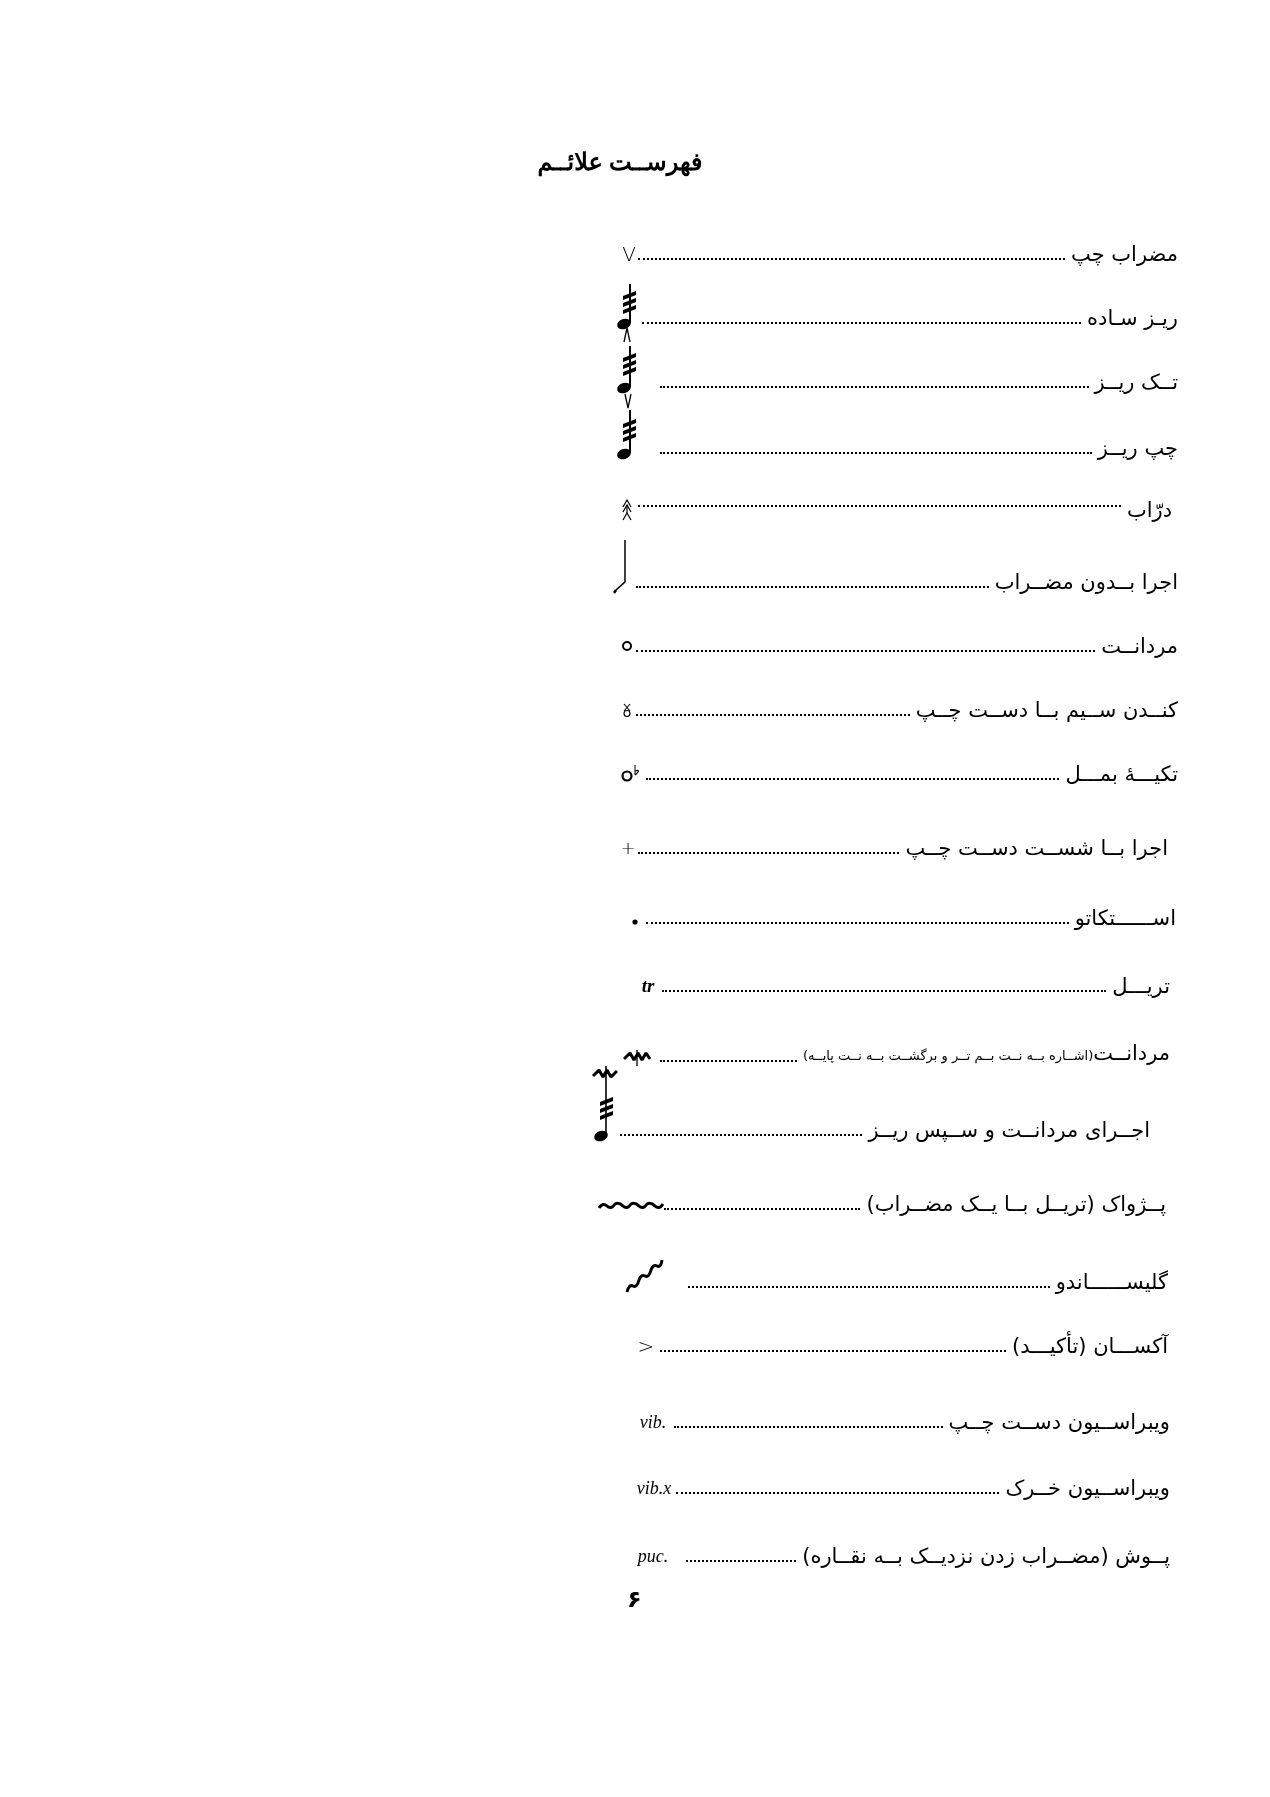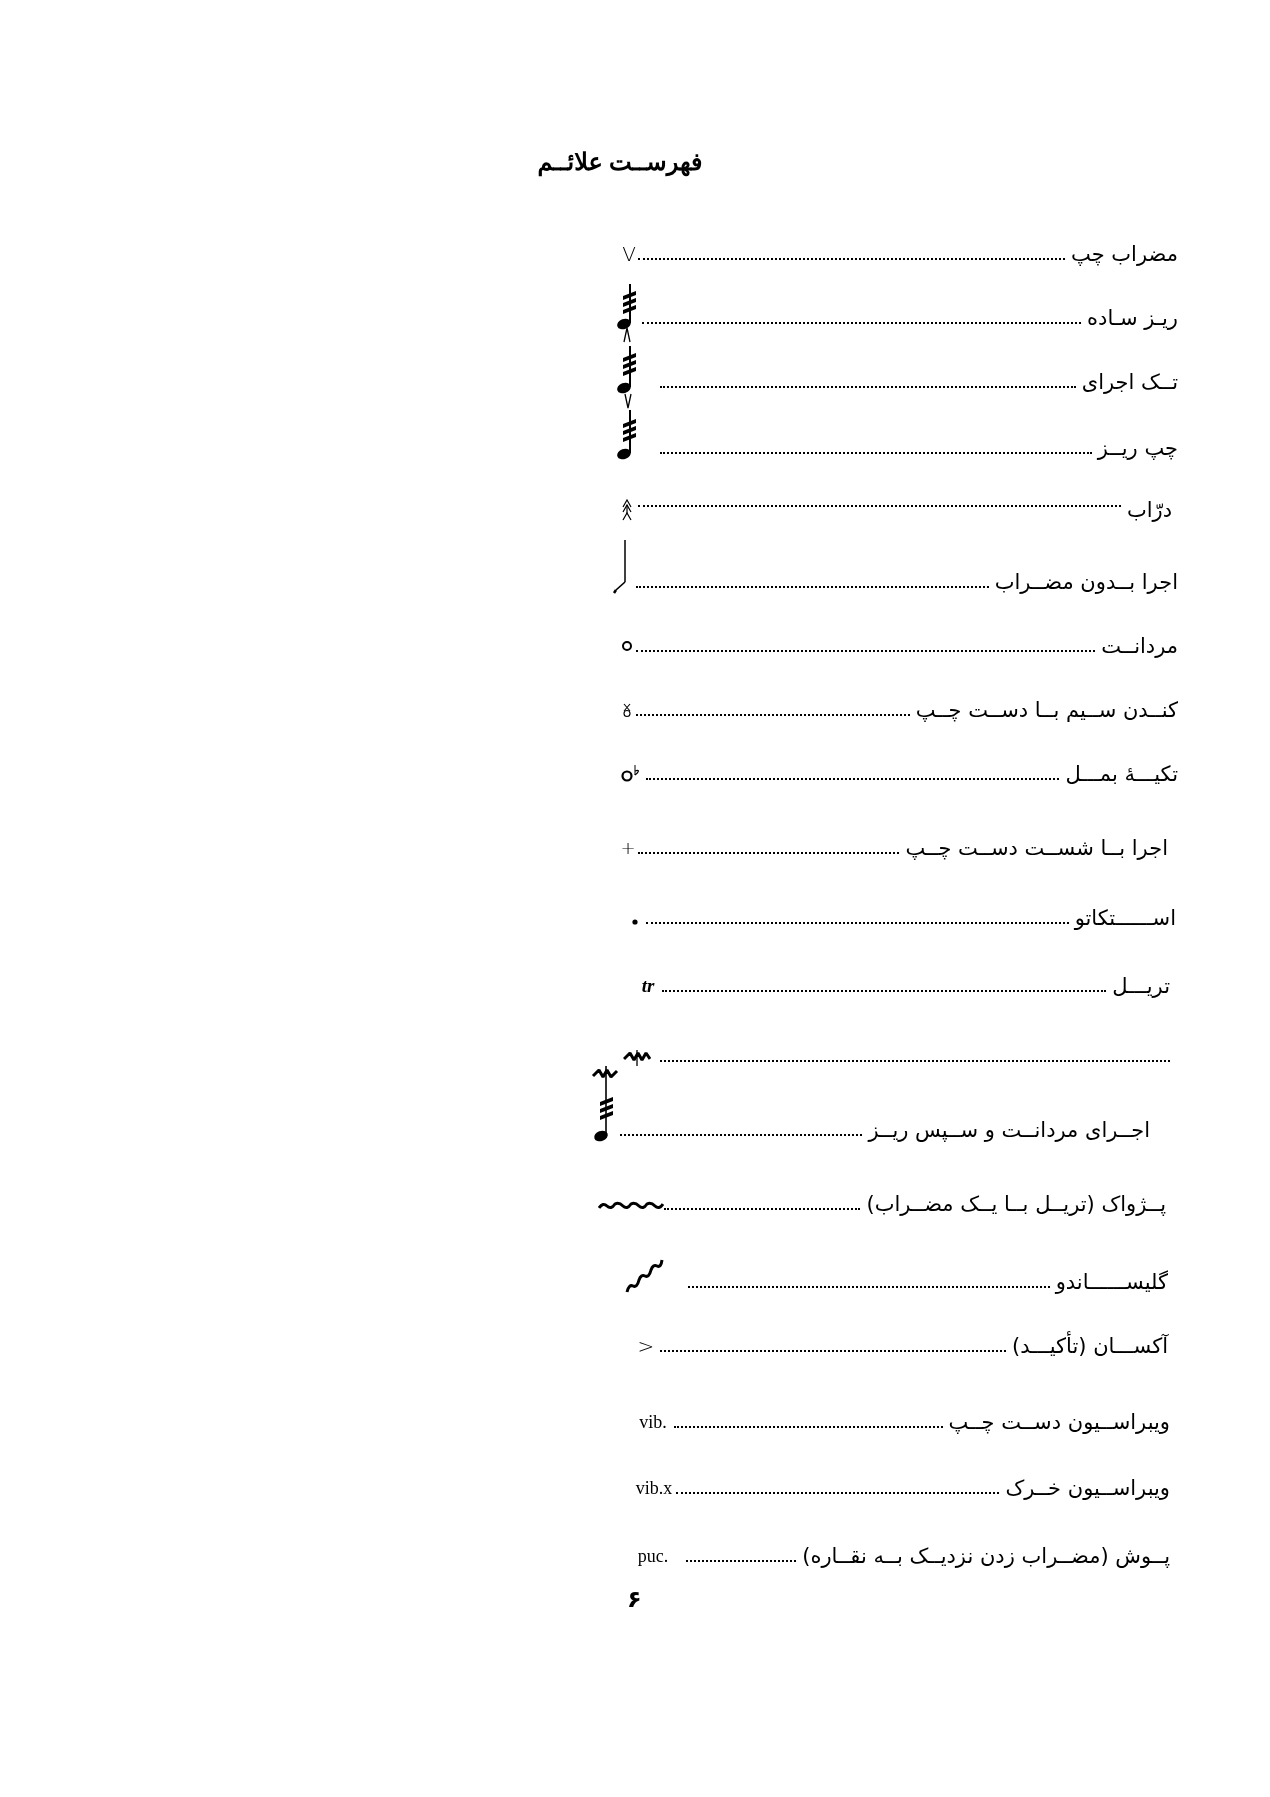--- a/index.html
+++ b/index.html
@@ -51,20 +51,21 @@
     }
     .entry .sym {
       display: flex;
       align-items: flex-end;
       justify-content: center;
       font-size: 20px;
       line-height: 28px;
     }
     .sym.italic {
       font-family: "Liberation Serif", serif;
+      font-style: italic;
       font-size: 18px;
     }
     .page-number {
       position: absolute;
       top: 1585px;
       left: 627px;
       font-size: 24px;
       font-weight: bold;
       font-family: "DejaVu Sans", sans-serif;
     }
@@ -88,21 +89,21 @@
     <span class="sym" style="width:30px; height:50px;">
       <svg width="22" height="50" viewBox="0 0 22 50">
         <ellipse cx="8" cy="42" rx="7" ry="5" transform="rotate(-20 8 42)" fill="#000"></ellipse>
         <line x1="14" y1="41" x2="14" y2="2" stroke="#000" stroke-width="2"></line>
         <path d="M7 14 L20 9 L20 13 L7 18 Z M7 21 L20 16 L20 20 L7 25 Z M7 28 L20 23 L20 27 L7 32 Z" fill="#000"></path>
       </svg>
     </span>
   </div>
 
   <div class="entry" style="top:356px; left:612px; width:566px;">
-    <span class="label">تــک اجرای</span>
+    <span class="label">تــک ریــز</span>
     <span class="dots" style="margin-left:18px;"></span>
     <span class="sym" style="width:30px; height:70px; flex-direction:column; align-items:center;">
       <svg width="22" height="70" viewBox="0 0 22 70">
         <path d="M8 16 L11 2 L14 16" stroke="#000" stroke-width="1.3" fill="none"></path>
         <ellipse cx="8" cy="62" rx="7" ry="5" transform="rotate(-20 8 62)" fill="#000"></ellipse>
         <line x1="14" y1="61" x2="14" y2="20" stroke="#000" stroke-width="2"></line>
         <path d="M7 32 L20 27 L20 31 L7 36 Z M7 39 L20 34 L20 38 L7 43 Z M7 46 L20 41 L20 45 L7 50 Z" fill="#000"></path>
       </svg>
     </span>
   </div>
@@ -194,20 +195,23 @@
     </span>
   </div>
 
   <div class="entry" style="top:960px; left:634px; width:536px;">
     <span class="label">تریـــل</span>
     <span class="dots"></span>
     <span class="sym" style="width:28px; font-family:'Liberation Serif',serif; font-style:italic; font-weight:bold; font-size:19px;">tr</span>
   </div>
 
   <div class="entry" style="top:1030px; left:622px; width:548px;">
+    <span class="label">
+      <span>مردانــت</span><span class="small">(اشــاره بــه نــت بــم تــر و برگشــت بــه نــت پایــه)</span>
+    </span>
     <span class="dots" style="margin-left:8px;"></span>
     <span class="sym" style="width:30px;">
       <svg width="28" height="16" viewBox="0 0 28 16" style="margin-bottom:4px;">
         <path d="M1 9 L7 3 L11 10 L15 3 L19 10 L23 3 L27 9" stroke="#000" stroke-width="3" fill="none" stroke-linejoin="bevel"></path>
         <line x1="14" y1="0" x2="14" y2="16" stroke="#000" stroke-width="1.3"></line>
       </svg>
     </span>
   </div>
 
   <div class="entry" style="top:1092px; left:590px; width:560px; height:52px;">

